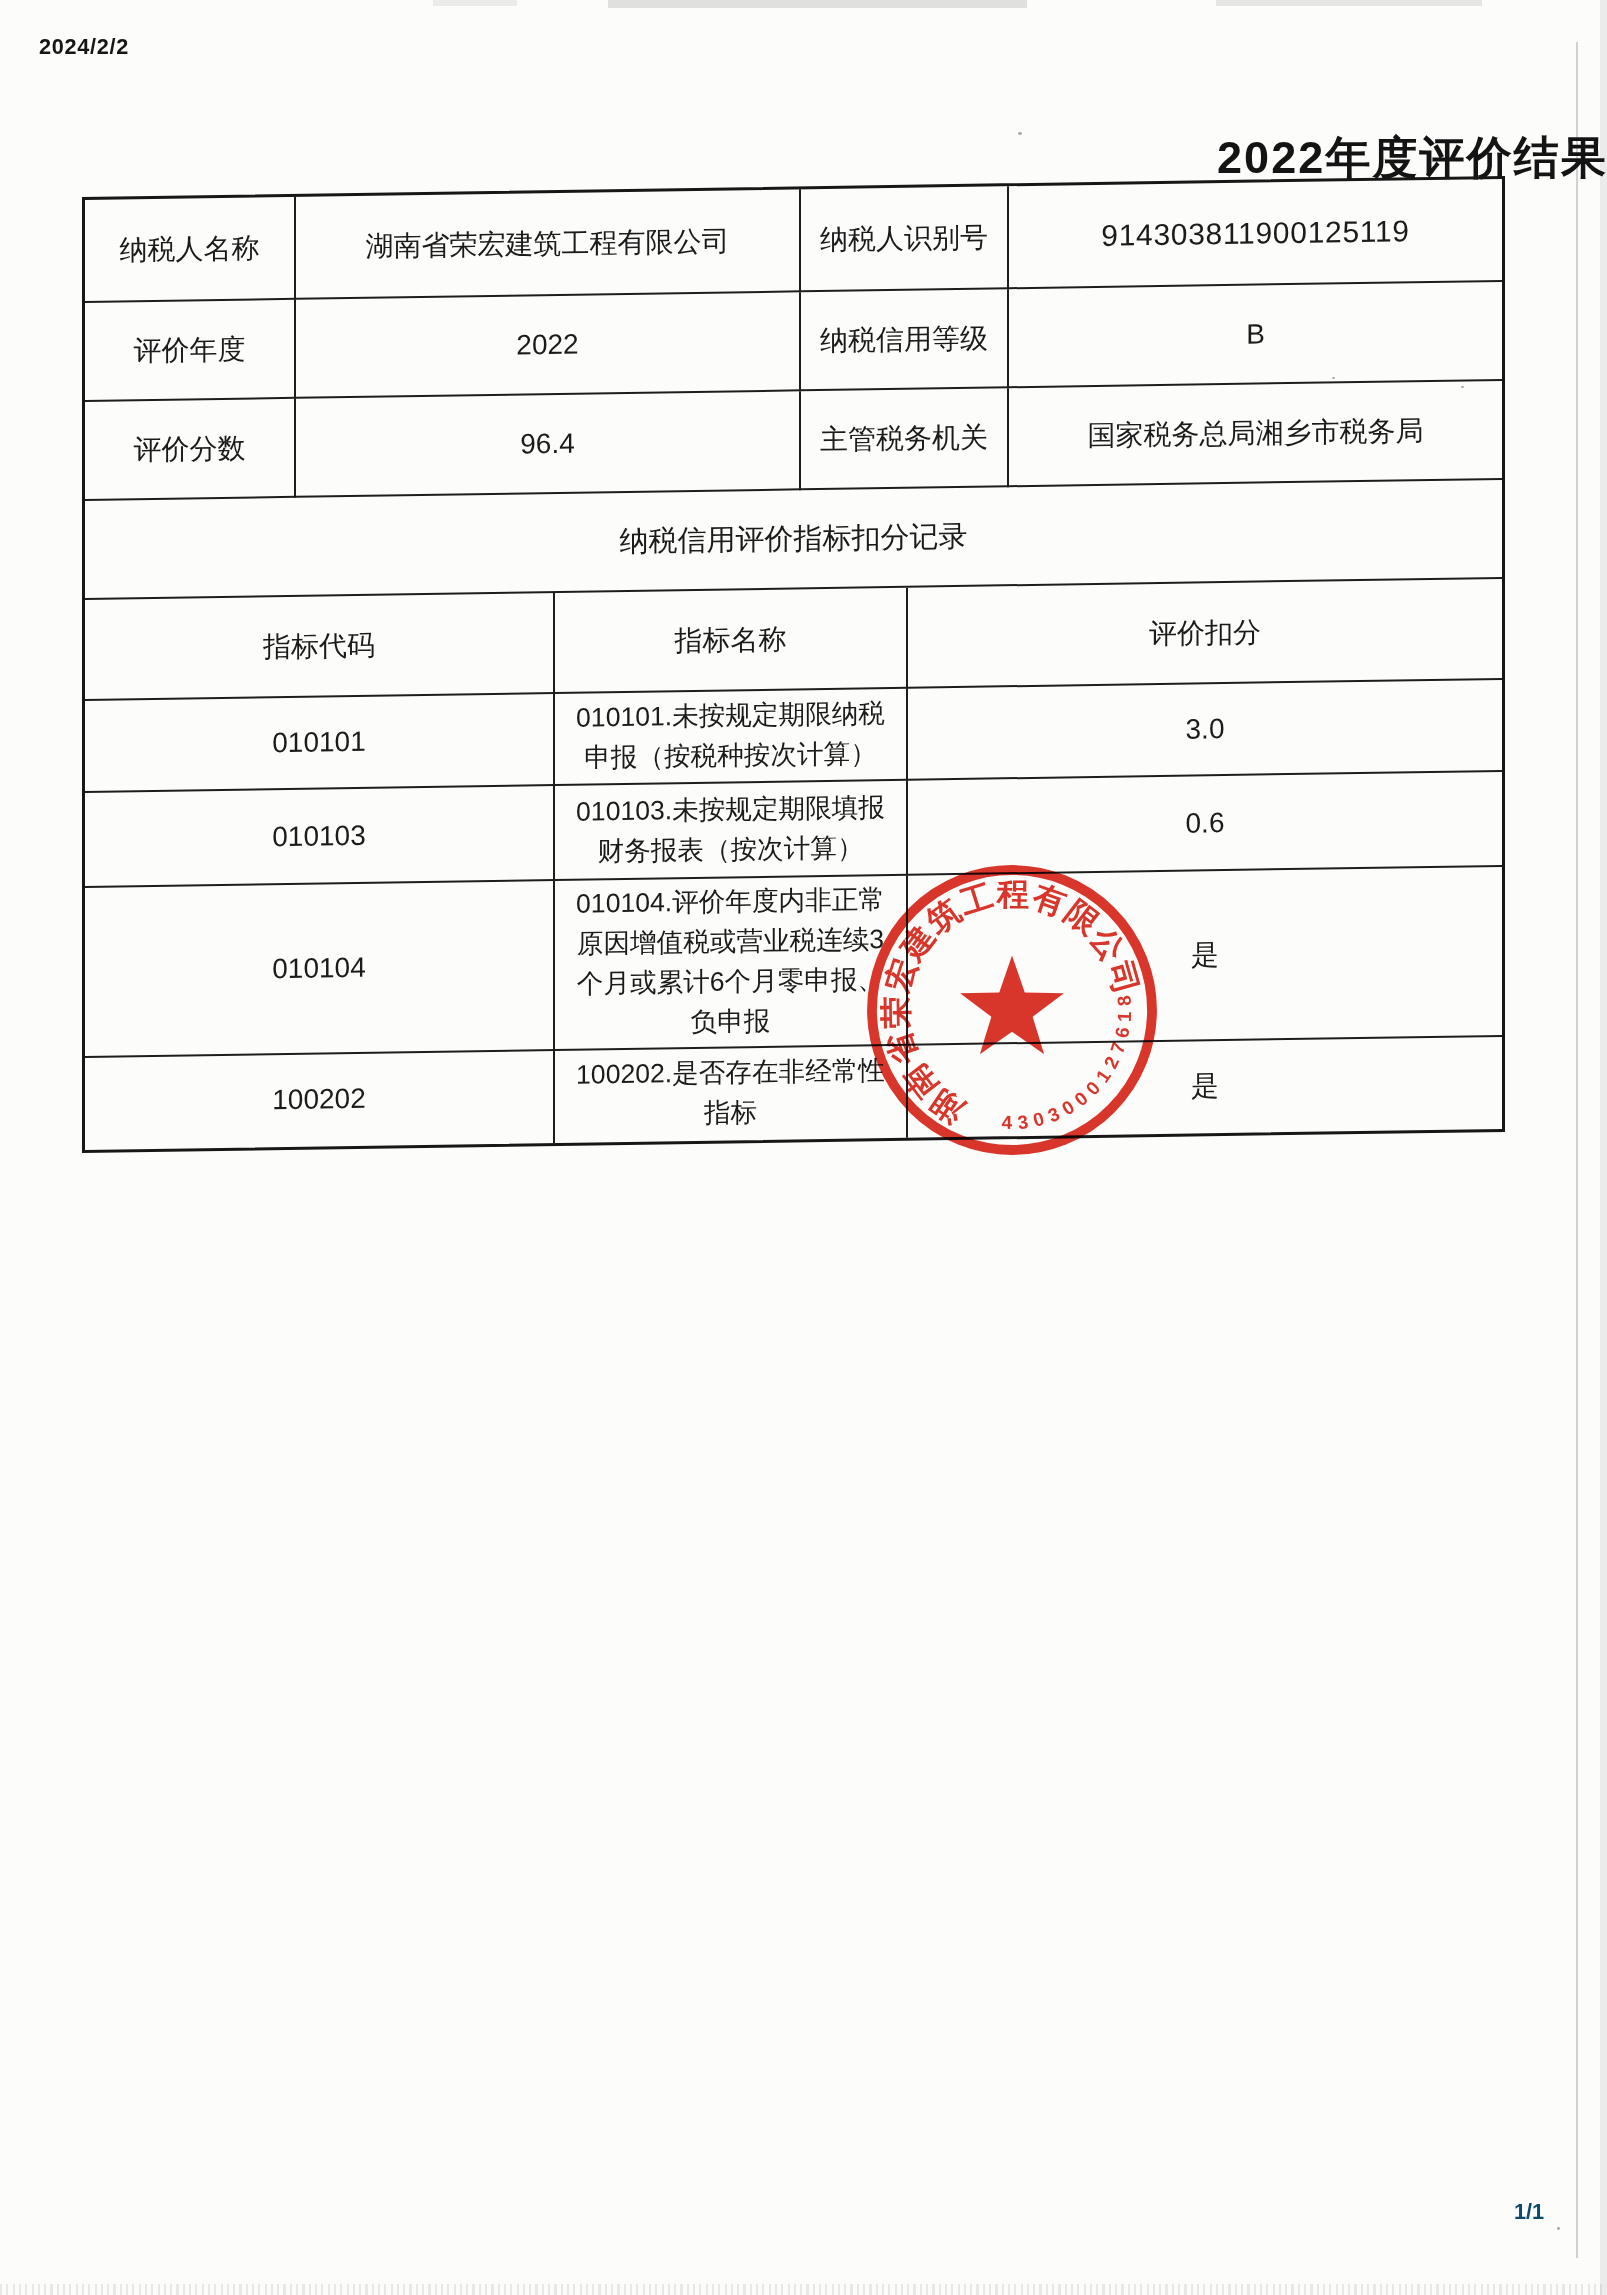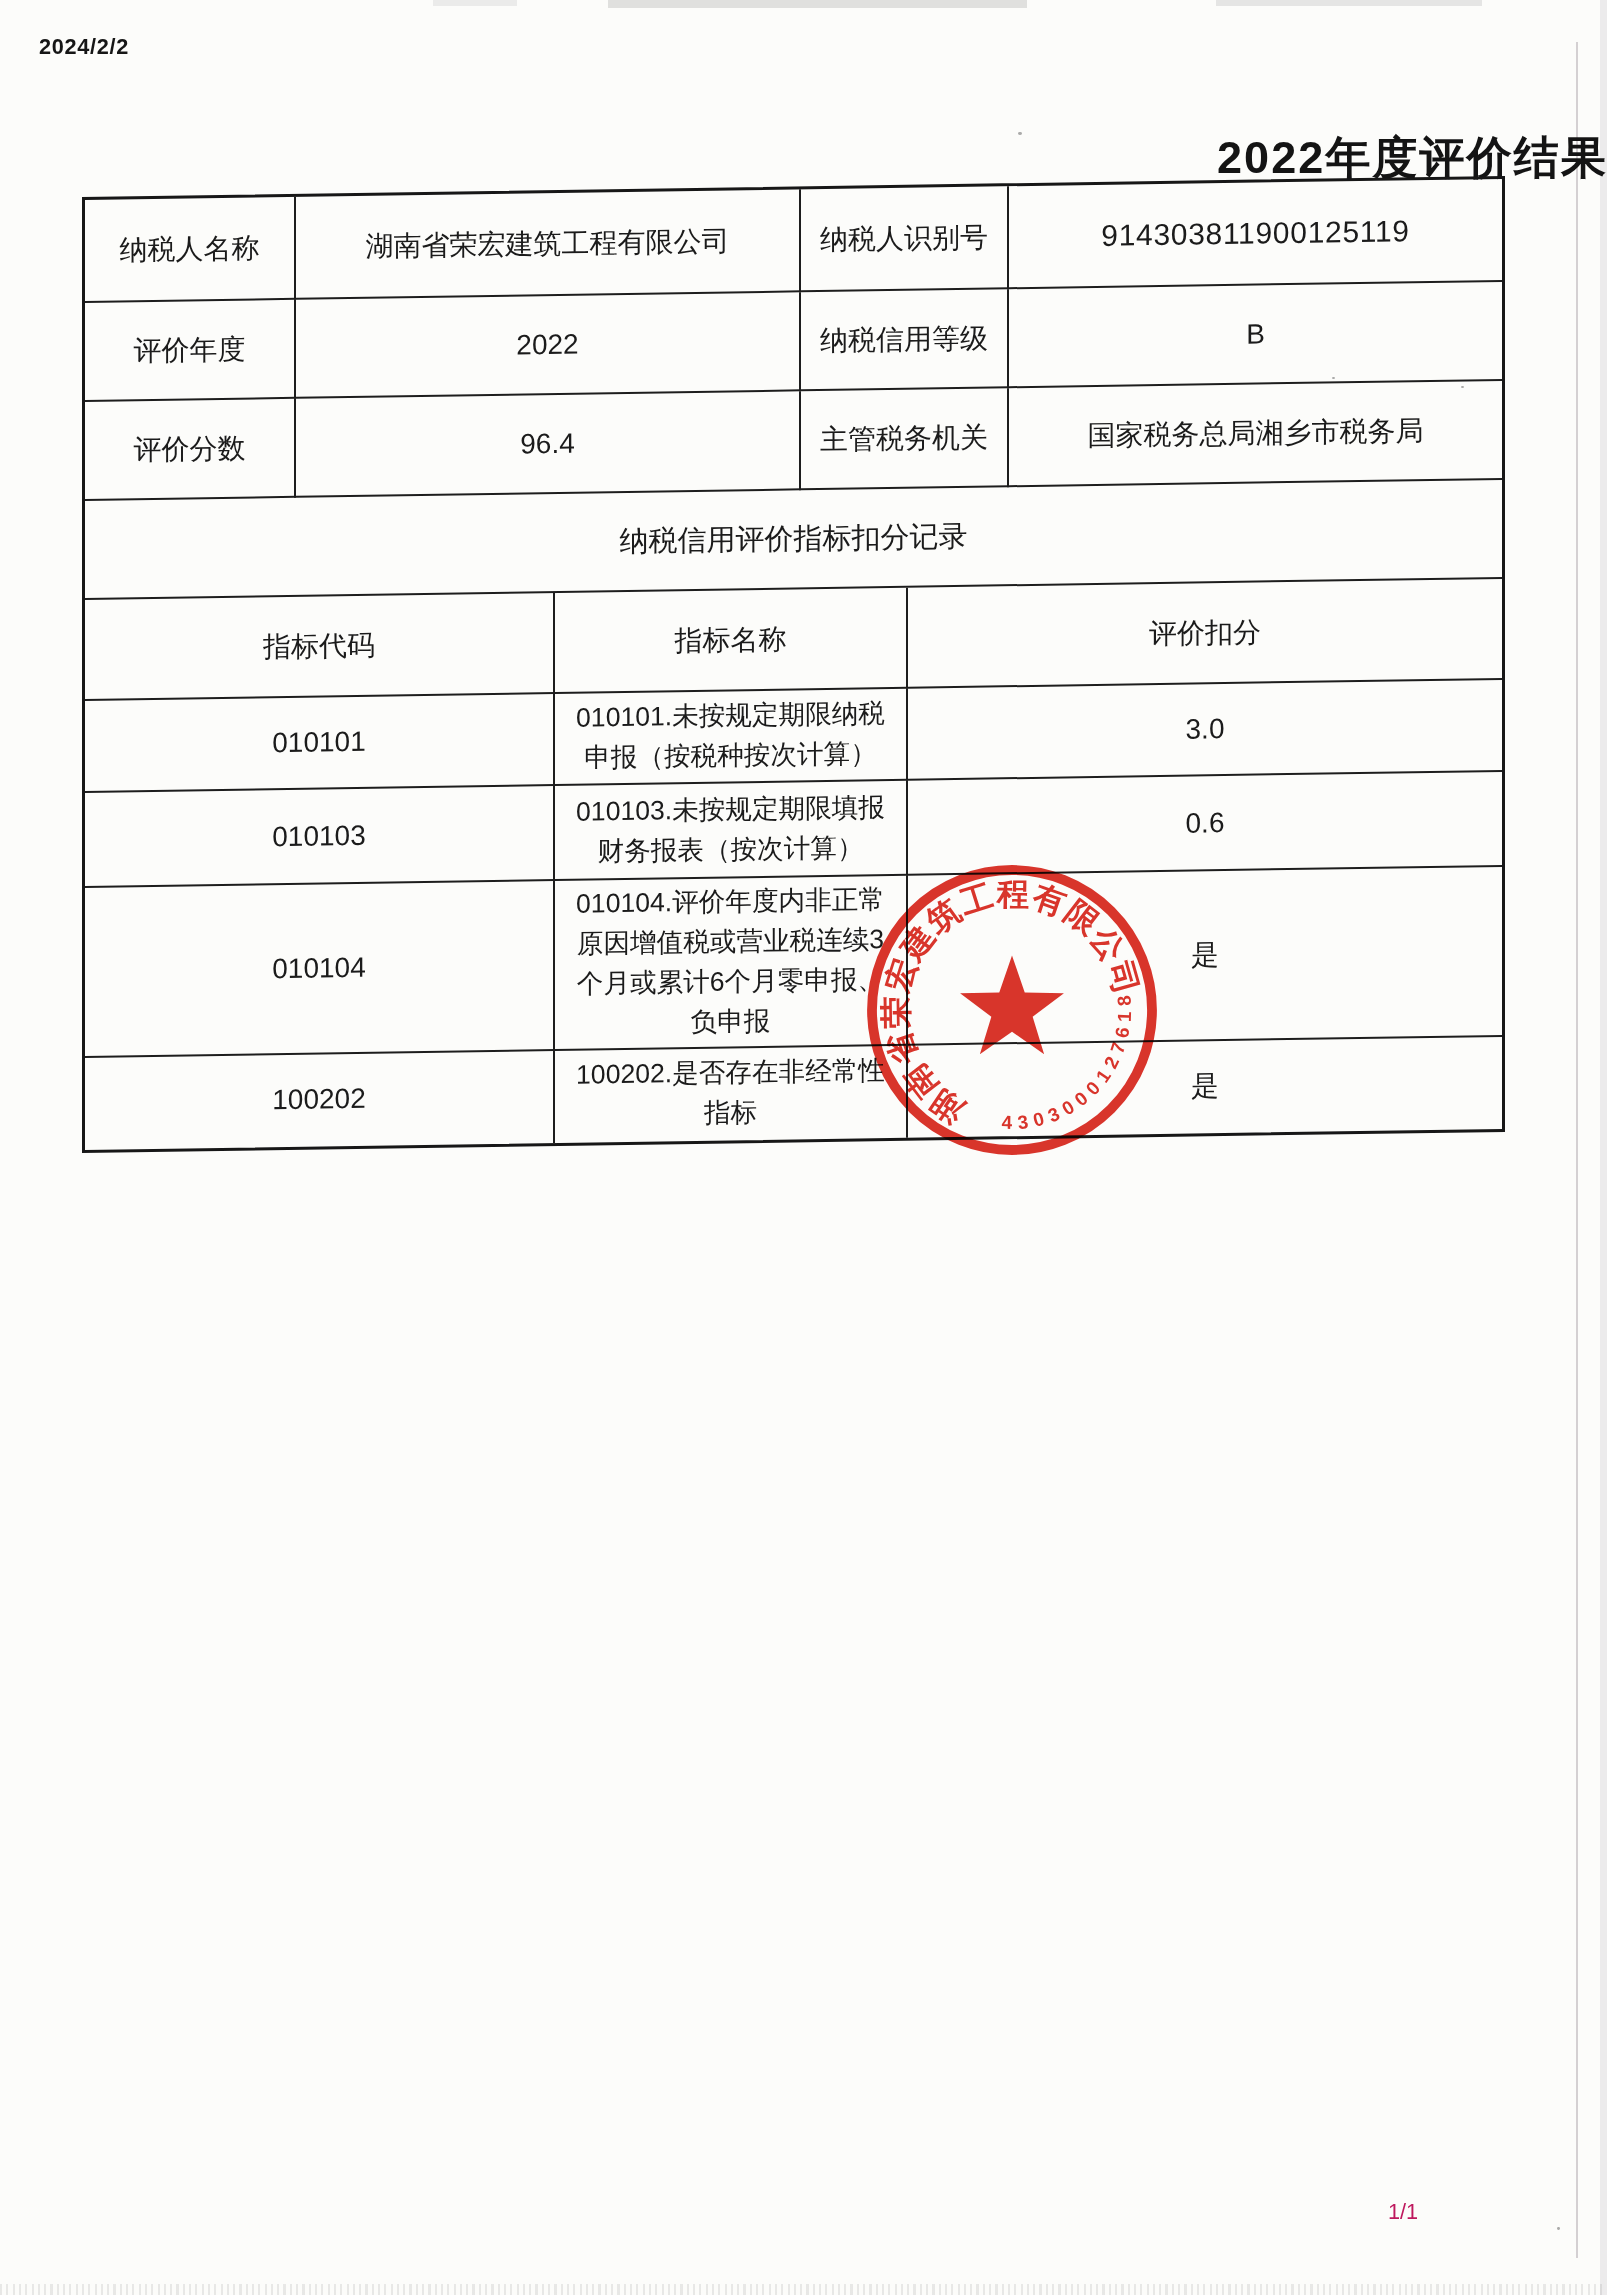--- a/index.html
+++ b/index.html
@@ -24,21 +24,21 @@
   .speck{position:absolute;border-radius:50%;background:rgba(90,90,90,.5);}
   .k1{left:1018px;top:132px;width:3.5px;height:2.8px;}
   .k2{left:1332px;top:377px;width:2.8px;height:2.1px;}
   .k3{left:1461px;top:386px;width:2.8px;height:2.1px;}
   .k4{left:1557px;top:2227px;width:2.8px;height:2.8px;}
 
   
   .date{position:absolute;left:39px;top:34px;font-size:21.7px;font-weight:600;letter-spacing:0.7px;color:#161616;}
   .title{position:absolute;left:0;top:110px;width:1608px;text-align:right;
          font-size:45px;font-weight:700;letter-spacing:2.1px;color:#141414;margin-top:18px;}
-  .pageno{position:absolute;left:1388px;top:2199px;font-size:21.7px;font-weight:400;color:#be185d;}
+  .pageno{position:absolute;left:1514px;top:2199px;font-size:21.7px;font-weight:700;color:#0c4a6e;}
 
   
   .skew{position:absolute;left:82px;top:197px;transform:skewY(-0.85deg);transform-origin:0 0;}
   .tbl{width:1417px;border:3.5px solid #171717;box-sizing:content-box;background:transparent;}
   .rowA{display:grid;grid-template-columns:211px 505px 208px 1fr;}
   .rowB{display:grid;grid-template-columns:470px 353px 1fr;}
   .rowS{display:grid;grid-template-columns:1fr;}
   .cell{display:flex;align-items:center;justify-content:center;text-align:center;
         border-right:2.1px solid #1d1d1d;border-bottom:2.1px solid #1d1d1d;
         box-sizing:border-box;padding:0 9.8px;font-size:28px;color:#1b1b1b;}

